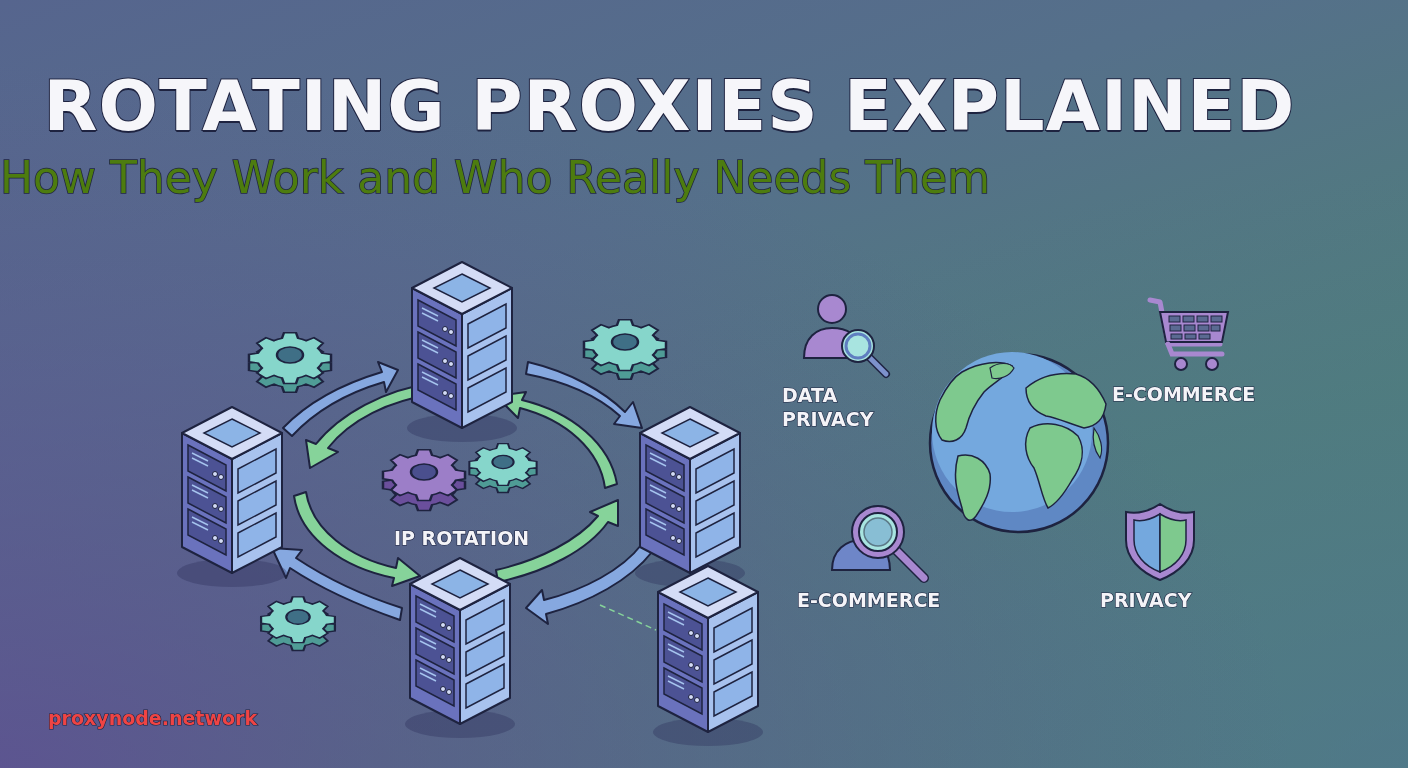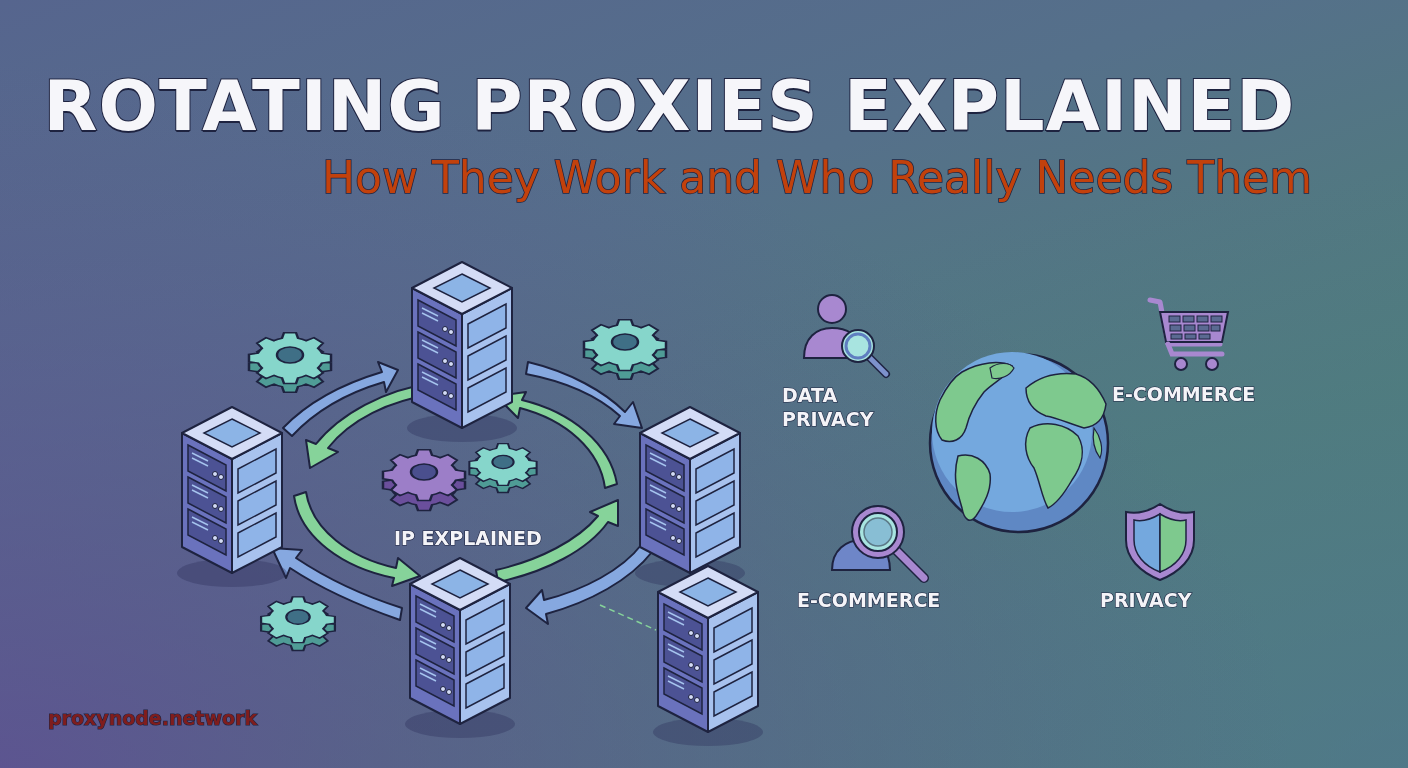--- a/index.html
+++ b/index.html
@@ -17,35 +17,35 @@
   .title {
     position: absolute; left: 0; width: 1339px; top: 64px; text-align: center;
     color: #f6f6fa; font-weight: bold; font-size: 70px; letter-spacing: 1px;
     font-family: "DejaVu Sans", sans-serif;
     -webkit-text-stroke: 2px #1e2340;
     paint-order: stroke fill;
     text-shadow: 0 2px 0 #1e2340;
     line-height: 84px;
   }
   .subtitle {
-    position: absolute; left: 0; width: 1312px; top: 150px; text-align: right;
-    color: #c2410c; font-size: 44px; font-weight: normal;
+    position: absolute; left: 0; width: 1312px; top: 150px; text-align: left;
+    color: #4d7c0f; font-size: 44px; font-weight: normal;
     font-family: "DejaVu Sans", sans-serif;
     -webkit-text-stroke: 1.5px #1e2340;
     paint-order: stroke fill;
     line-height: 56px;
   }
   .label {
     position: absolute; color: #f4f4f8; font-weight: bold; font-size: 19px;
     font-family: "DejaVu Sans", sans-serif; text-align: left;
     -webkit-text-stroke: 1.2px #1e2340; paint-order: stroke fill;
     line-height: 24px; white-space: nowrap;
   }
   .footer {
-    position: absolute; left: 48px; top: 707px; color: #7f1d1d;
+    position: absolute; left: 48px; top: 707px; color: #ef4444;
     font-weight: bold; font-size: 19px; font-family: "DejaVu Sans", sans-serif;
     -webkit-text-stroke: 1.2px #1e2340; paint-order: stroke fill;
   }
   svg.scene { position: absolute; left: 0; top: 0; }
 </style>
 </head>
 <body>
 
 <div class="bg-overlay"></div>
 
@@ -213,21 +213,21 @@
     <circle cx="878" cy="532" r="14" fill="#6ea0cc" stroke="#1e2340" stroke-width="1.5" opacity="0.55"></circle>
   </g>
 
   <g>
     <path d="M1160,504 C1148,512 1136,514 1126,512 L1126,540 C1126,558 1140,572 1160,580 C1180,572 1194,558 1194,540 L1194,512 C1184,514 1172,512 1160,504 Z" fill="#a888d0" stroke="#1e2340" stroke-width="2"></path>
     <path d="M1160,514 C1150,520 1142,522 1134,520 L1134,540 C1134,554 1144,566 1160,572 Z" fill="#74a8de" stroke="#1e2340" stroke-width="1.5"></path>
     <path d="M1160,514 C1170,520 1178,522 1186,520 L1186,540 C1186,554 1176,566 1160,572 Z" fill="#7ec98e" stroke="#1e2340" stroke-width="1.5"></path>
   </g>
 </svg>
 
-<div class="label" style="left:394px; top:526px; width:140px;">IP EXPLAINED</div>
+<div class="label" style="left:394px; top:526px; width:140px;">IP ROTATION</div>
 
 <div class="label" style="left:782px; top:383px; width:128px;">
   <div>DATA</div>
   <div>PRIVACY</div>
 </div>
 <div class="label" style="left:1112px; top:382px; width:164px;">E-COMMERCE</div>
 <div class="label" style="left:797px; top:588px; width:164px;">E-COMMERCE</div>
 <div class="label" style="left:1100px; top:588px; width:120px;">PRIVACY</div>
 
 <div class="footer">proxynode.network</div>

